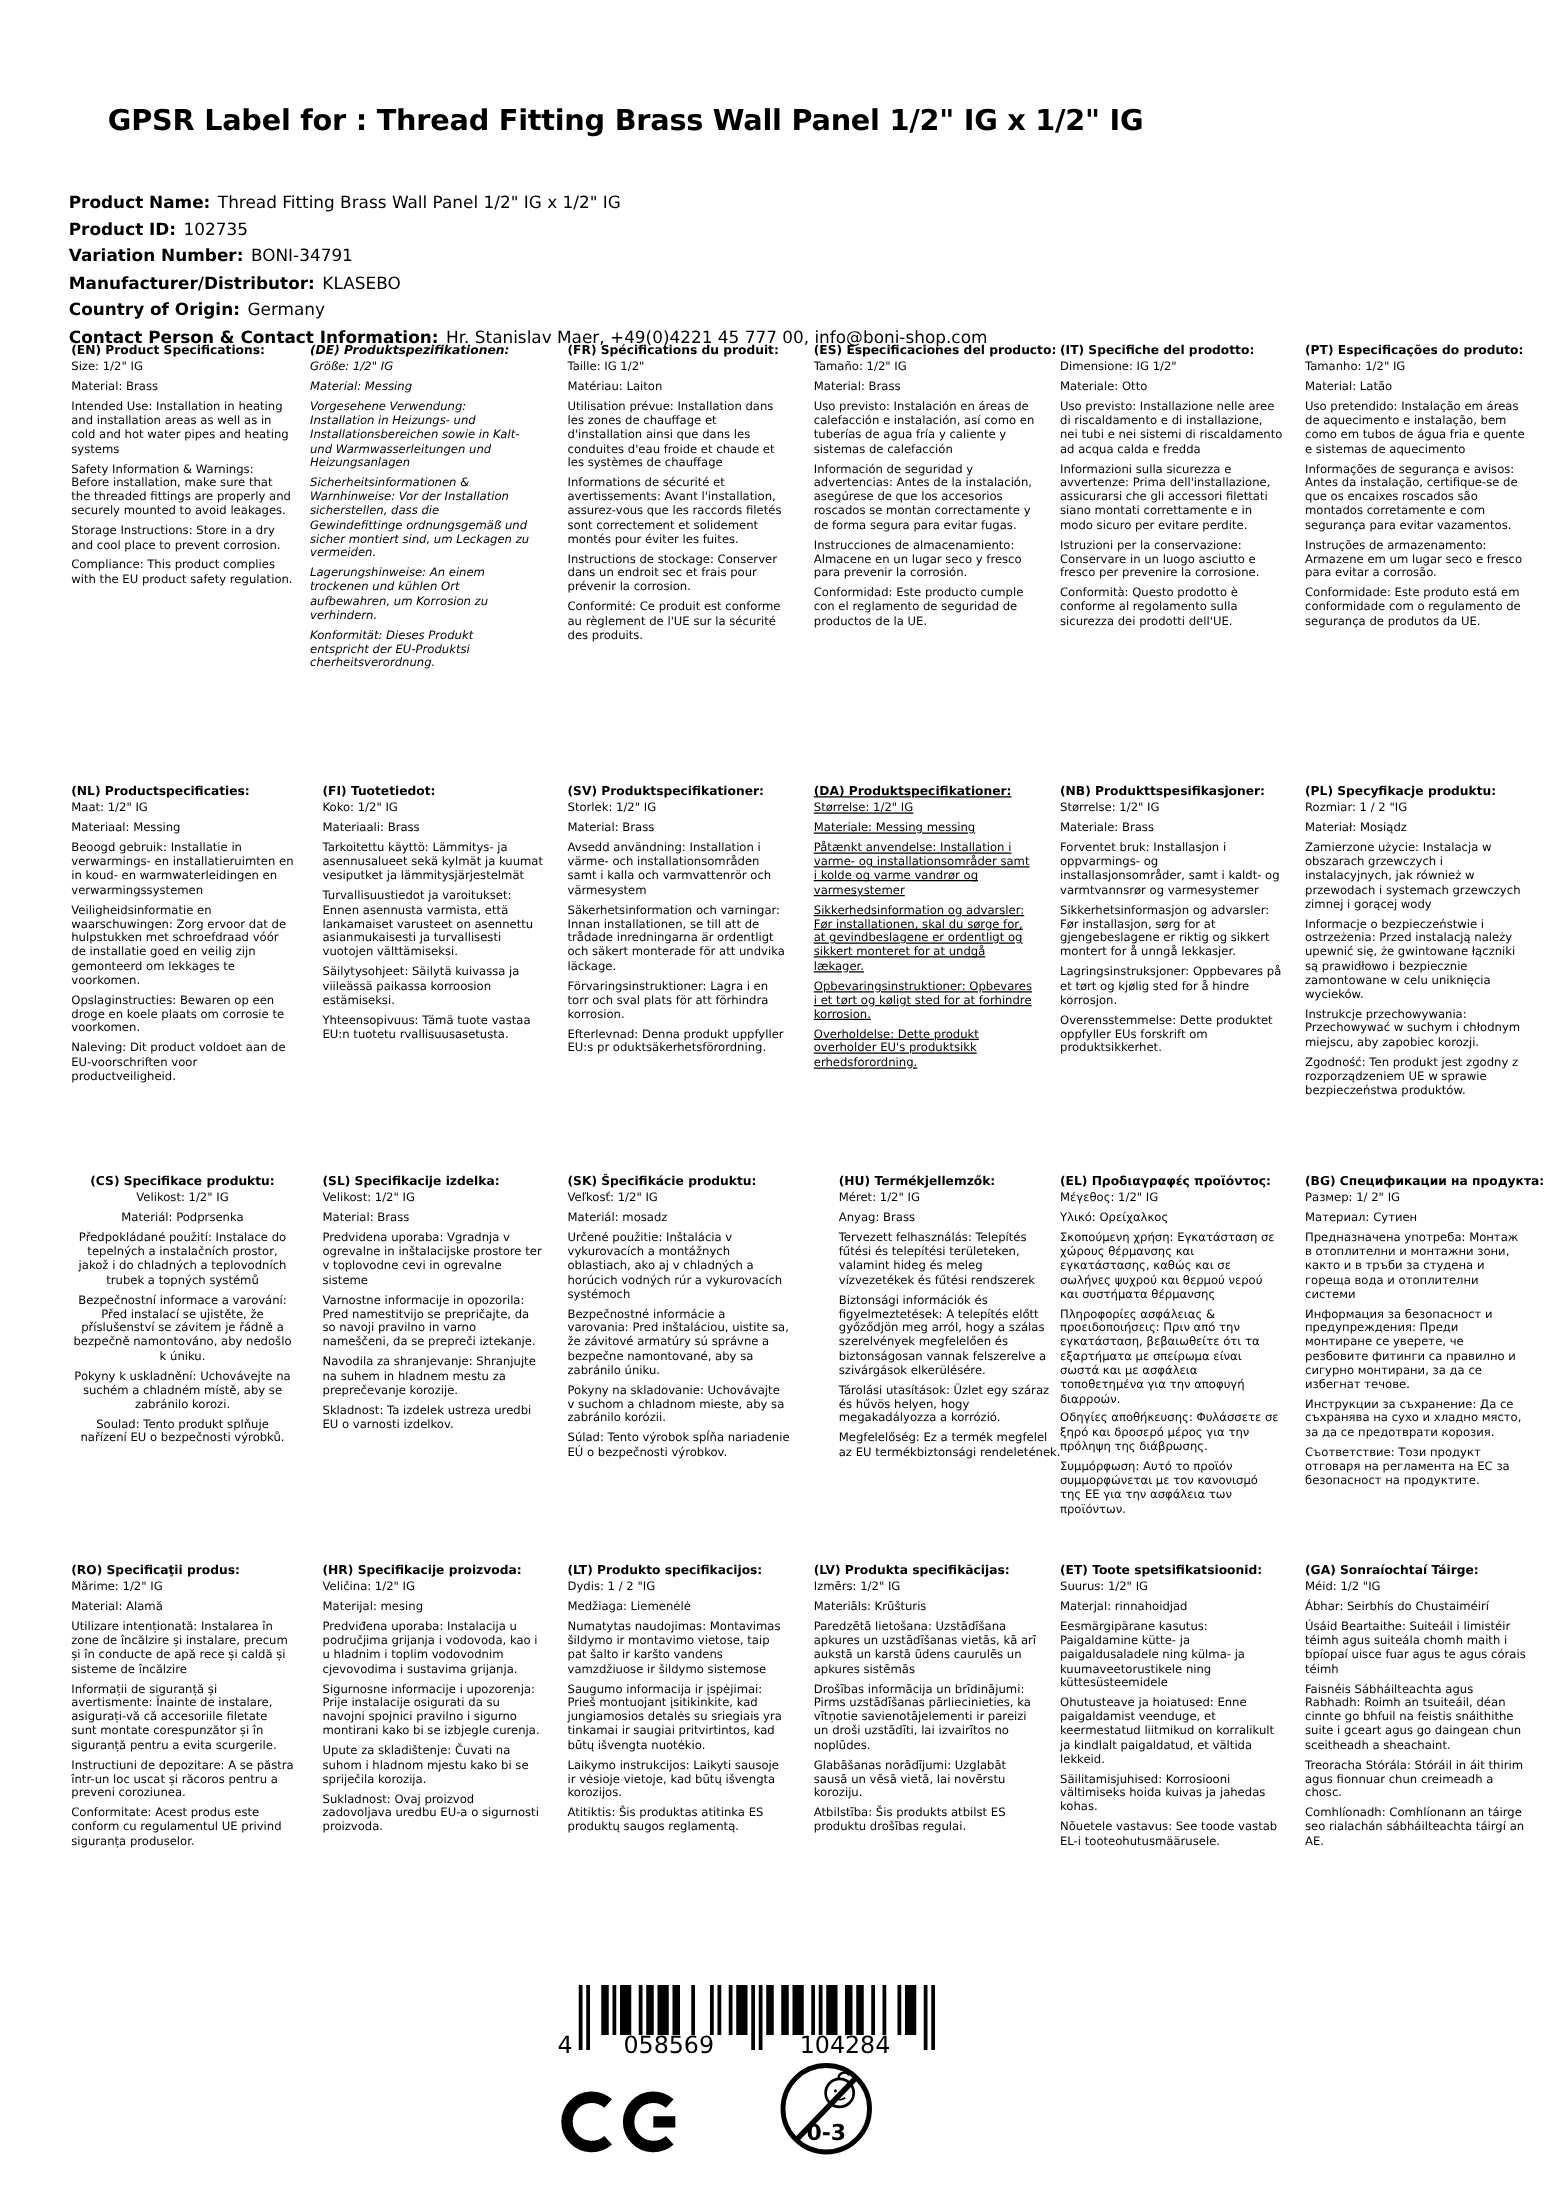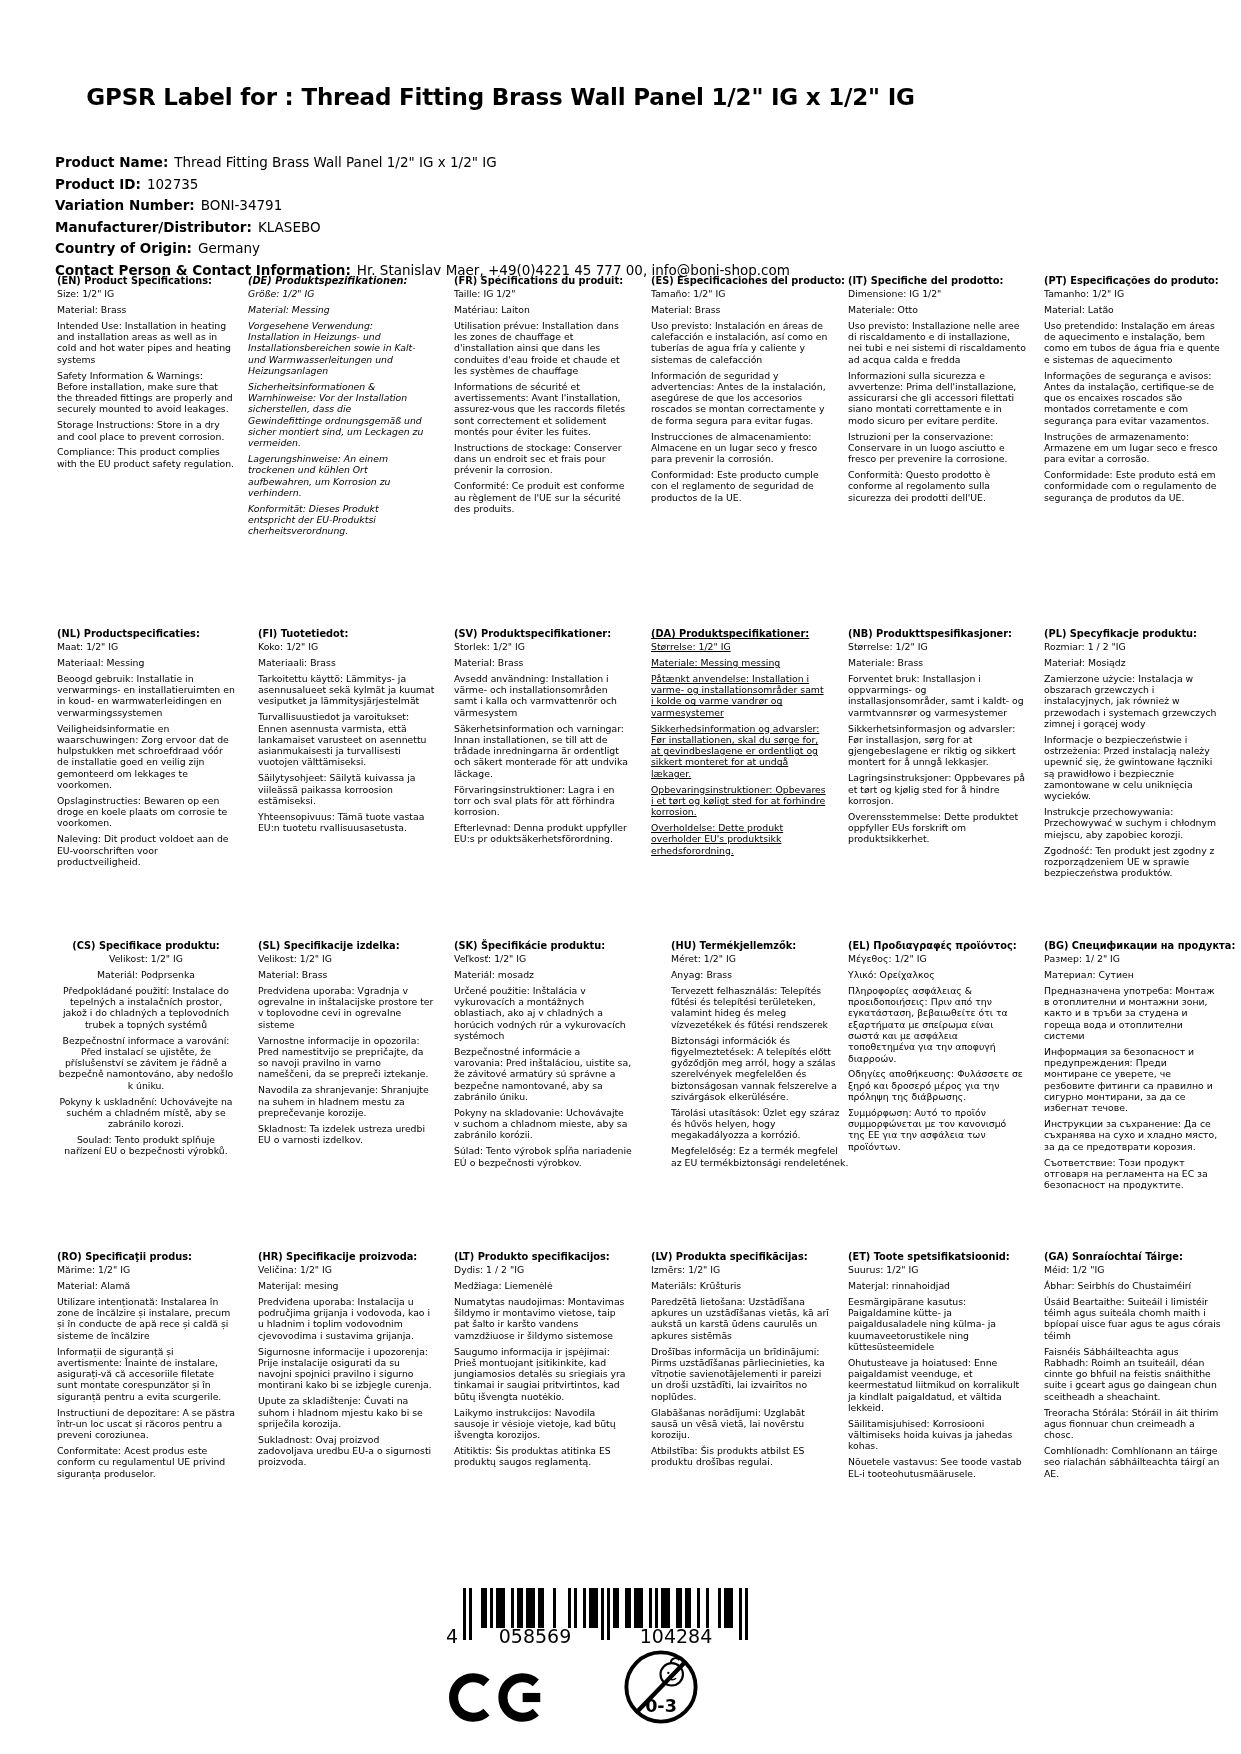--- a/index.html
+++ b/index.html
@@ -248,20 +248,21 @@
         <div class="spec-par">Tárolási utasítások: Üzlet egy száraz és hűvös helyen, hogy megakadályozza a korrózió.</div>
         <div class="spec-par">Megfelelőség: Ez a termék megfelel az EU termékbiztonsági rendeletének.</div>
       </div>
   </section>
 
   <section class="spec" style="left: 848px; top: 940px;">
     <div class="spec-heading">(EL) Προδιαγραφές προϊόντος:</div>
     <div class="spec-body">
         <div class="spec-par">Μέγεθος: 1/2" IG</div>
         <div class="spec-par">Υλικό: Ορείχαλκος</div>
+        <div class="spec-par">Σκοπούμενη χρήση: Εγκατάσταση σε χώρους θέρμανσης και εγκατάστασης, καθώς και σε σωλήνες ψυχρού και θερμού νερού και συστήματα θέρμανσης</div>
         <div class="spec-par">Πληροφορίες ασφάλειας &amp; προειδοποιήσεις: Πριν από την εγκατάσταση, βεβαιωθείτε ότι τα εξαρτήματα με σπείρωμα είναι σωστά και με ασφάλεια τοποθετημένα για την αποφυγή διαρροών.</div>
         <div class="spec-par">Οδηγίες αποθήκευσης: Φυλάσσετε σε ξηρό και δροσερό μέρος για την πρόληψη της διάβρωσης.</div>
         <div class="spec-par">Συμμόρφωση: Αυτό το προϊόν συμμορφώνεται με τον κανονισμό της ΕΕ για την ασφάλεια των προϊόντων.</div>
       </div>
   </section>
 
   <section class="spec" style="left: 1044px; top: 940px;">
     <div class="spec-heading">(BG) Спецификации на продукта:</div>
     <div class="spec-body">
         <div class="spec-par">Размер: 1/ 2" IG</div>
@@ -297,21 +298,21 @@
       </div>
   </section>
 
   <section class="spec" style="left: 454px; top: 1251px;">
     <div class="spec-heading">(LT) Produkto specifikacijos:</div>
     <div class="spec-body">
         <div class="spec-par">Dydis: 1 / 2 "IG</div>
         <div class="spec-par">Medžiaga: Liemenėlė</div>
         <div class="spec-par">Numatytas naudojimas: Montavimas šildymo ir montavimo vietose, taip pat šalto ir karšto vandens vamzdžiuose ir šildymo sistemose</div>
         <div class="spec-par">Saugumo informacija ir įspėjimai: Prieš montuojant įsitikinkite, kad jungiamosios detalės su sriegiais yra tinkamai ir saugiai pritvirtintos, kad būtų išvengta nuotėkio.</div>
-        <div class="spec-par">Laikymo instrukcijos: Navodila sausoje ir vėsioje vietoje, kad būtų išvengta korozijos.</div>
+        <div class="spec-par">Laikymo instrukcijos: Laikyti sausoje ir vėsioje vietoje, kad būtų išvengta korozijos.</div>
         <div class="spec-par">Atitiktis: Šis produktas atitinka ES produktų saugos reglamentą.</div>
       </div>
   </section>
 
   <section class="spec" style="left: 651px; top: 1251px;">
     <div class="spec-heading">(LV) Produkta specifikācijas:</div>
     <div class="spec-body">
         <div class="spec-par">Izmērs: 1/2" IG</div>
         <div class="spec-par">Materiāls: Krūšturis</div>
         <div class="spec-par">Paredzētā lietošana: Uzstādīšana apkures un uzstādīšanas vietās, kā arī aukstā un karstā ūdens caurulēs un apkures sistēmās</div>

